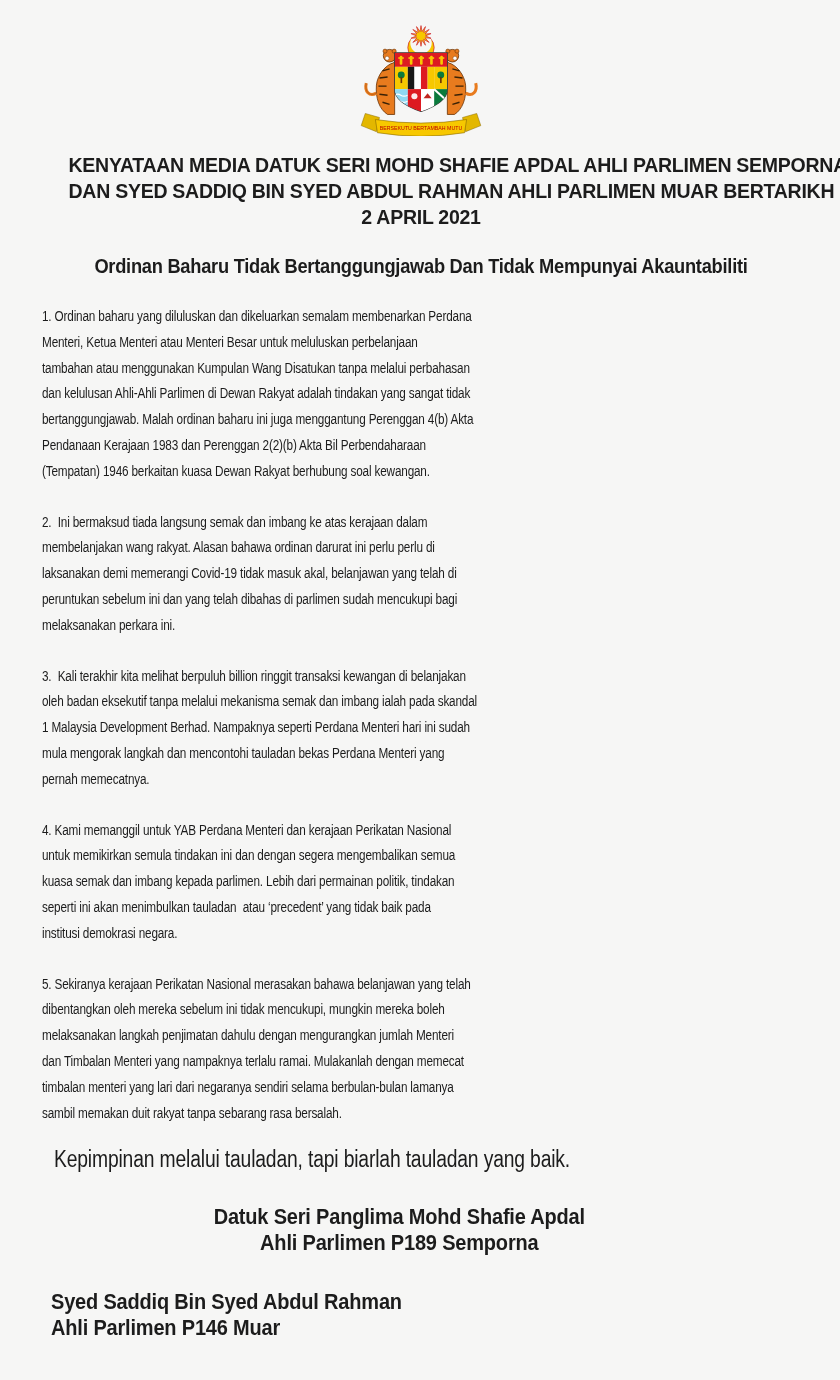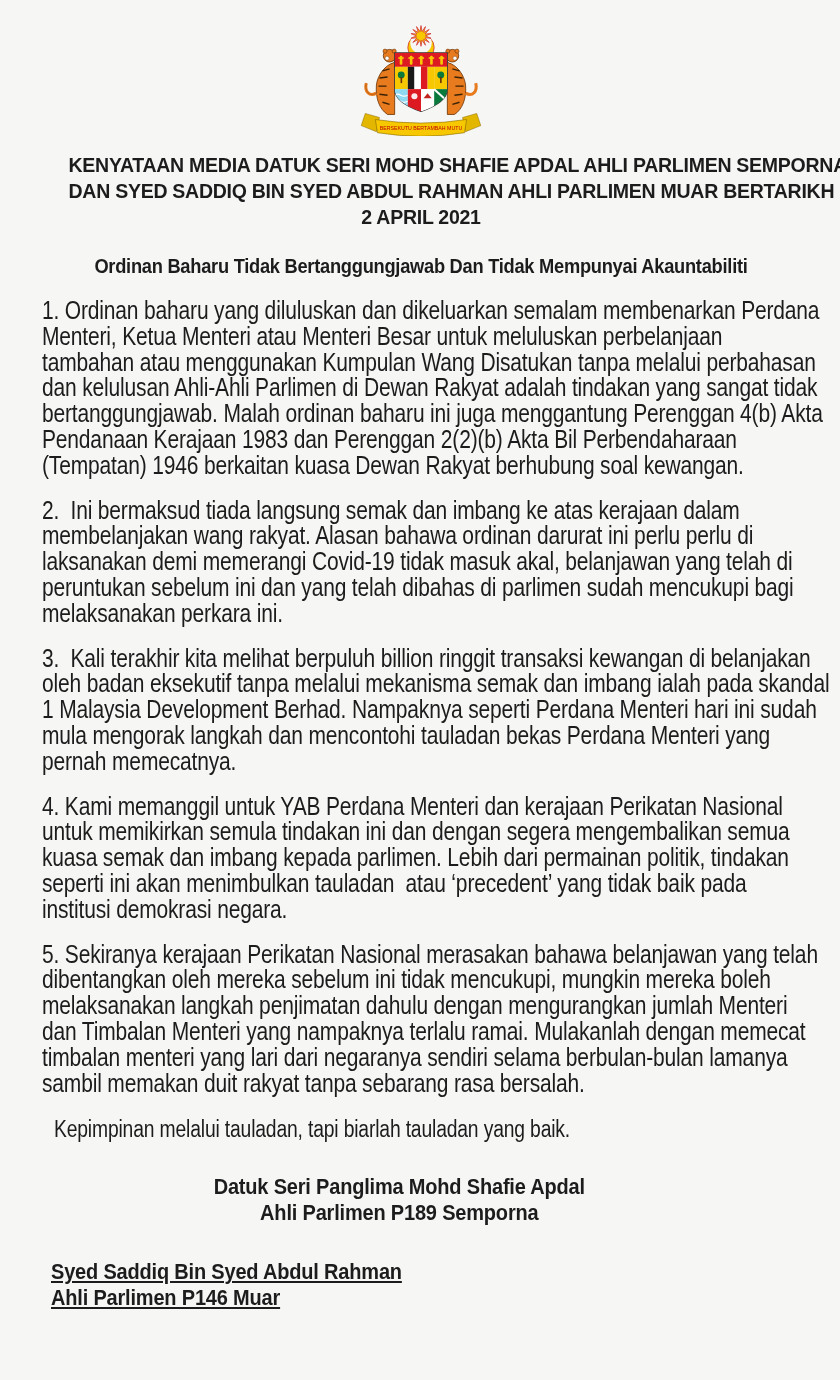--- a/index.html
+++ b/index.html
@@ -9,26 +9,26 @@
     color:#1c1c1c;
     font-family:"Liberation Sans",sans-serif;
     overflow:hidden;
   }
   .page{padding:22px 40px 0 42px;box-sizing:border-box;width:840px;height:1380px;}
   .crest-wrap{display:flex;justify-content:center;}
   .title-block{margin-top:16px;text-align:center;font-weight:bold;font-size:21px;line-height:26px;letter-spacing:-0.3px;}
   .title-block .tline{transform:scaleX(0.93);transform-origin:50% 50%;white-space:pre;}
   .subtitle{margin-top:23px;text-align:center;font-weight:bold;font-size:21px;line-height:26px;letter-spacing:-0.3px;transform:scaleX(0.87);transform-origin:50% 50%;white-space:pre;}
   .body-text{margin-top:0;}
-  .para{margin-top:19px;font-size:25px;line-height:25.8px;letter-spacing:-0.2px;}
+  .para{margin-top:25px;font-size:14px;line-height:25.8px;letter-spacing:-0.2px;}
   .para .pline{transform:scaleX(0.84);transform-origin:0 50%;white-space:pre;}
   .closing{margin-top:19px;margin-left:12px;font-size:23px;line-height:28px;letter-spacing:-0.2px;transform:scaleX(0.84);transform-origin:0 50%;white-space:pre;}
   .sig{font-weight:bold;font-size:21.5px;line-height:25.5px;margin-left:9px;letter-spacing:-0.2px;}
   .sig-1{margin-top:32px;text-align:center;}
-  .sig-2{margin-top:34px;text-decoration:underline;}
+  .sig-2{margin-top:34px;}
   .sig .sline{transform:scaleX(0.93);transform-origin:0 50%;white-space:pre;}
 </style>
 </head>
 <body>
 
 <div class="page">
 
   <div class="crest-wrap">
     <svg width="152" height="114" viewBox="0 0 150 112">
 

